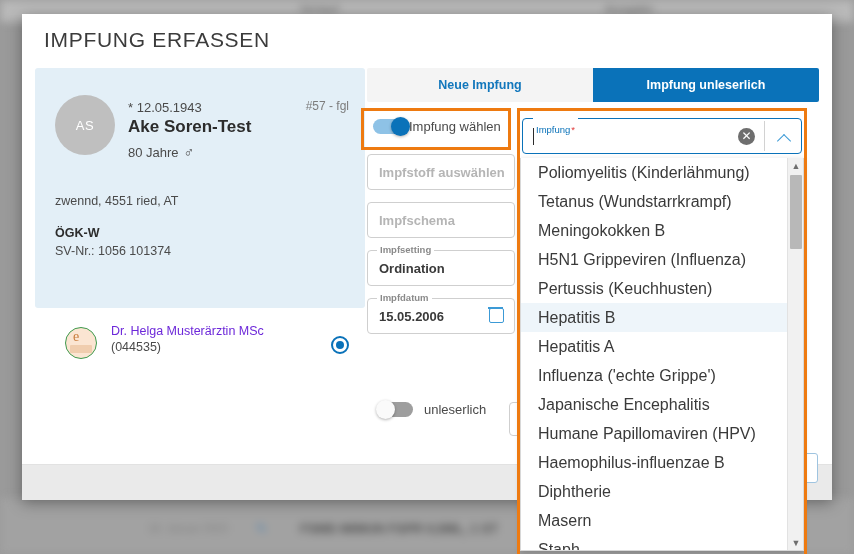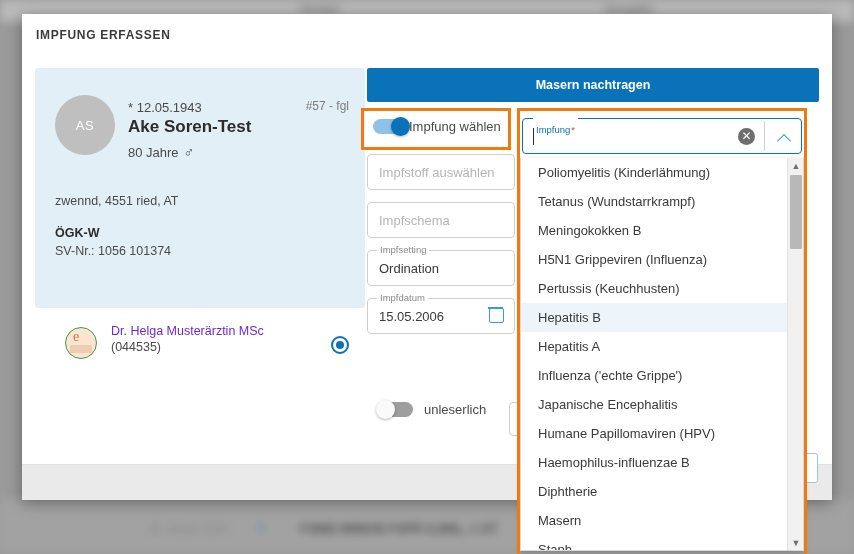--- a/index.html
+++ b/index.html
@@ -78,25 +78,25 @@
     position: absolute;
     left: 22px; top: 14px;
     width: 810px; height: 486px;
     background: #ffffff;
     box-shadow: 0 3px 14px rgba(0,0,0,.35);
     overflow: hidden;
   }
 
   .modal-title {
     position: absolute;
-    left: 14px; top: 14px;
-    font-size: 12px;
+    left: 22px; top: 14px;
+    font-size: 21px;
     letter-spacing: .7px;
     color: #3b3b3b;
-    font-weight: bold;
+    font-weight: normal;
   }
 
   .modal-footer {
     position: absolute;
     left: 0; bottom: 0;
     width: 810px; height: 36px;
     background: #eaeaea;
     border-top: 1px solid #e2e2e2;
   }
 
@@ -270,20 +270,21 @@
   .tab.active {
     background: #0a72b9;
     color: #ffffff;
   }
 
   
   .form-col {
     position: absolute;
     left: 345px; top: 98px;
     width: 170px;
+    font-weight: bold;
   }
   .mat-field {
     position: relative;
     width: 148px;
     height: 36px;
     border: 1px solid #cfcfcf;
     border-radius: 4px;
     background: #ffffff;
     margin-bottom: 12px;
   }
@@ -469,21 +470,21 @@
   .dd-list {
     position: absolute;
     left: 0; top: 0;
     width: 268px;
   }
   .dd-item {
     height: 29px;
     display: flex;
     align-items: center;
     padding-left: 17px;
-    font-size: 13px;
+    font-size: 16px;
     color: #3a3a3a;
     cursor: pointer;
     white-space: nowrap;
   }
   .dd-item.highlighted { background: #eef5fa; }
 
   .dd-scrollbar {
     position: absolute;
     right: 0; top: 0;
     width: 16px; height: 393px;
@@ -546,21 +547,22 @@
     </div>
 
     <div class="doctor-row">
       <div class="doc-logo"></div>
       <div class="doc-name">Dr. Helga Musterärztin MSc</div>
       <div class="doc-num">(044535)</div>
       <div class="radio-sel"></div>
     </div>
 
     <div class="tabs">
-      <div class="tab active">Masern nachtragen</div>
+      <div class="tab">Neue Impfung</div>
+      <div class="tab active">Impfung unleserlich</div>
     </div>
 
     <div class="form-col">
 
       <div style="height:42px"></div>
 
       <div class="mat-field">
         <span class="ph">Impfstoff auswählen</span>
       </div>
 

